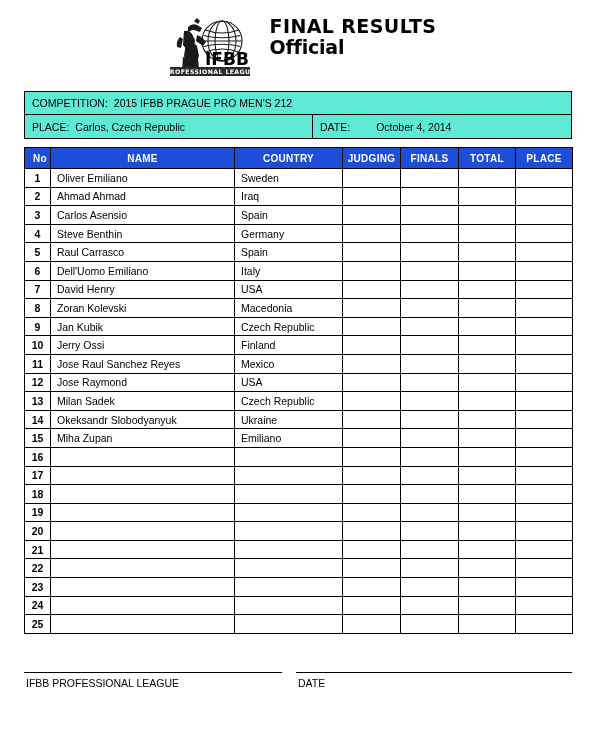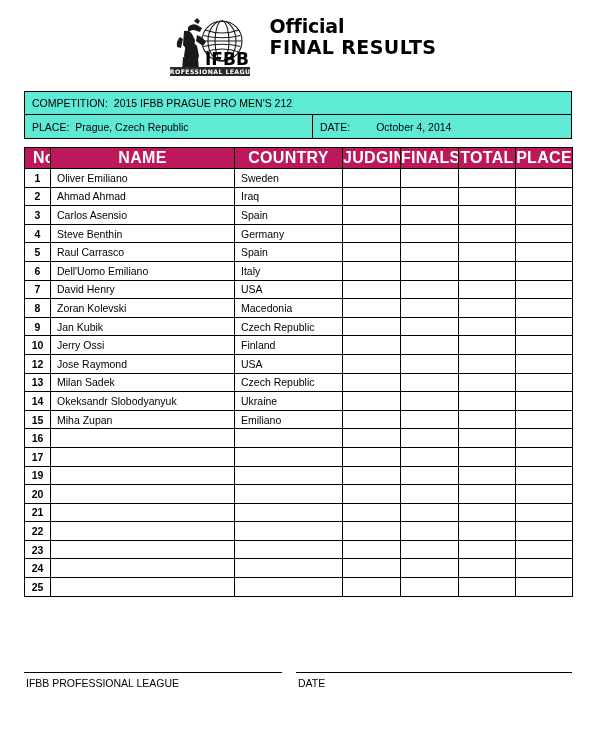--- a/index.html
+++ b/index.html
@@ -106,23 +106,23 @@
   }
   .score-table th,
   .score-table td {
     border: 1px solid #000;
     box-sizing: border-box;
     height: 18.6px;
     padding: 0;
     overflow: hidden;
   }
   .score-table thead th {
-    background: #be185d;
+    background: #1d4ed8;
     color: #ffffff;
-    font-size: 16px;
+    font-size: 10px;
     font-weight: bold;
     height: 21px;
     letter-spacing: 0.3px;
     border: 1px solid #000;
   }
   th.col-no {
     width: 26px;
     text-align: left;
     padding-left: 8px;
   }
@@ -203,39 +203,39 @@
         </g>
 
         <text x="41" y="52" font-family="'DejaVu Sans', sans-serif" font-size="17" font-weight="bold" fill="#000">IFBB</text>
 
         <rect x="6" y="54" width="80" height="9" fill="#2a2a2a"></rect>
         <text x="46" y="61" text-anchor="middle" font-family="'DejaVu Sans', sans-serif" font-size="6.2" font-weight="bold" fill="#ffffff" letter-spacing="0.4">PROFESSIONAL LEAGUE</text>
       </svg>
     </div>
 
     <div class="title-block">
+      <div class="title-line caps">FINAL RESULTS</div>
       <div class="title-line">Official</div>
-      <div class="title-line caps">FINAL RESULTS</div>
     </div>
 
   </div>
 
   <div class="info-box">
 
     <div class="info-row top">
       <div class="info-cell full">
         <span class="info-label">COMPETITION:</span>
         <span class="info-value">2015 IFBB PRAGUE PRO MEN'S 212</span>
       </div>
     </div>
 
     <div class="info-row">
       <div class="info-cell left-half">
         <span class="info-label">PLACE:</span>
-        <span class="info-value">Prague, Czech Republic</span>
+        <span class="info-value">Carlos, Czech Republic</span>
       </div>
       <div class="info-cell right-half">
         <span class="info-label date-label">DATE:</span>
         <span class="info-value">October 4, 2014</span>
       </div>
     </div>
 
   </div>
 
   <table class="score-table">
@@ -335,20 +335,29 @@
         <tr>
           <td class="cell-no">10</td>
           <td class="cell-name">Jerry Ossi</td>
           <td class="cell-country">Finland</td>
           <td class="cell-blank"></td>
           <td class="cell-blank"></td>
           <td class="cell-blank"></td>
           <td class="cell-blank"></td>
         </tr>
         <tr>
+          <td class="cell-no">11</td>
+          <td class="cell-name">Jose Raul Sanchez Reyes</td>
+          <td class="cell-country">Mexico</td>
+          <td class="cell-blank"></td>
+          <td class="cell-blank"></td>
+          <td class="cell-blank"></td>
+          <td class="cell-blank"></td>
+        </tr>
+        <tr>
           <td class="cell-no">12</td>
           <td class="cell-name">Jose Raymond</td>
           <td class="cell-country">USA</td>
           <td class="cell-blank"></td>
           <td class="cell-blank"></td>
           <td class="cell-blank"></td>
           <td class="cell-blank"></td>
         </tr>
         <tr>
           <td class="cell-no">13</td>
@@ -381,20 +390,29 @@
           <td class="cell-no">16</td>
           <td class="cell-name"></td>
           <td class="cell-country"></td>
           <td class="cell-blank"></td>
           <td class="cell-blank"></td>
           <td class="cell-blank"></td>
           <td class="cell-blank"></td>
         </tr>
         <tr>
           <td class="cell-no">17</td>
+          <td class="cell-name"></td>
+          <td class="cell-country"></td>
+          <td class="cell-blank"></td>
+          <td class="cell-blank"></td>
+          <td class="cell-blank"></td>
+          <td class="cell-blank"></td>
+        </tr>
+        <tr>
+          <td class="cell-no">18</td>
           <td class="cell-name"></td>
           <td class="cell-country"></td>
           <td class="cell-blank"></td>
           <td class="cell-blank"></td>
           <td class="cell-blank"></td>
           <td class="cell-blank"></td>
         </tr>
         <tr>
           <td class="cell-no">19</td>
           <td class="cell-name"></td>

